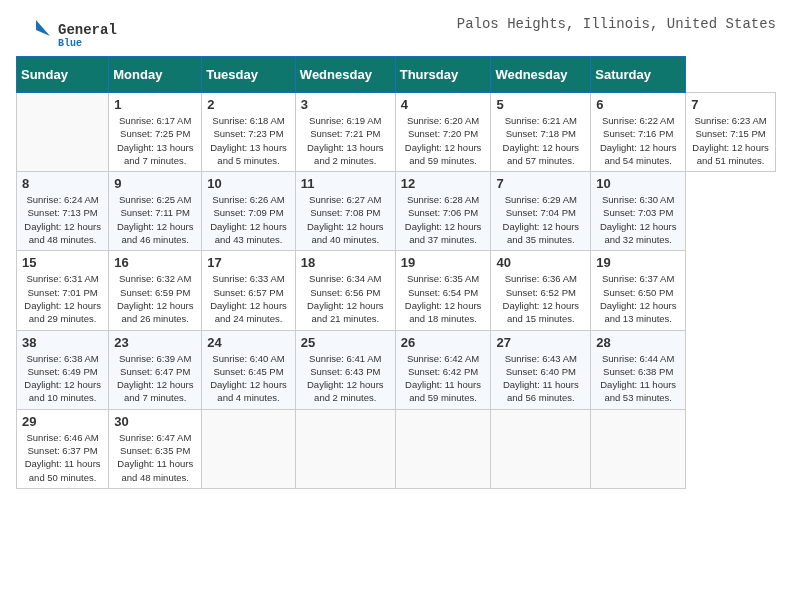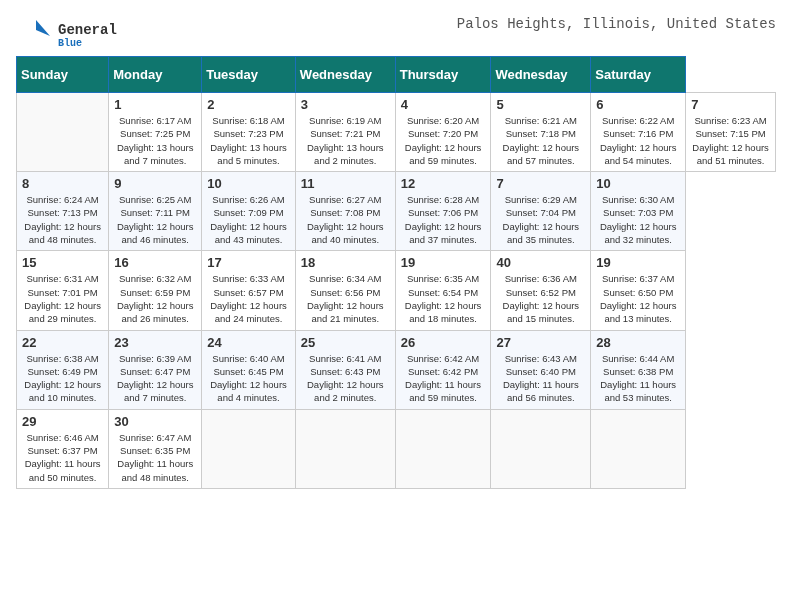--- a/index.html
+++ b/index.html
@@ -189,21 +189,21 @@
           <span class="day-num">40</span>
           <div class="day-info">Sunrise: 6:36 AM<br>Sunset: 6:52 PM<br>Daylight: 12 hours and 15 minutes.</div>
         </td>
         <td>
           <span class="day-num">19</span>
           <div class="day-info">Sunrise: 6:37 AM<br>Sunset: 6:50 PM<br>Daylight: 12 hours and 13 minutes.</div>
         </td>
       </tr>
       <tr>
         <td>
-          <span class="day-num">22</span>
+          <span class="day-num">38</span>
           <div class="day-info">Sunrise: 6:38 AM<br>Sunset: 6:49 PM<br>Daylight: 12 hours and 10 minutes.</div>
         </td>
         <td>
           <span class="day-num">23</span>
           <div class="day-info">Sunrise: 6:39 AM<br>Sunset: 6:47 PM<br>Daylight: 12 hours and 7 minutes.</div>
         </td>
         <td>
           <span class="day-num">24</span>
           <div class="day-info">Sunrise: 6:40 AM<br>Sunset: 6:45 PM<br>Daylight: 12 hours and 4 minutes.</div>
         </td>

